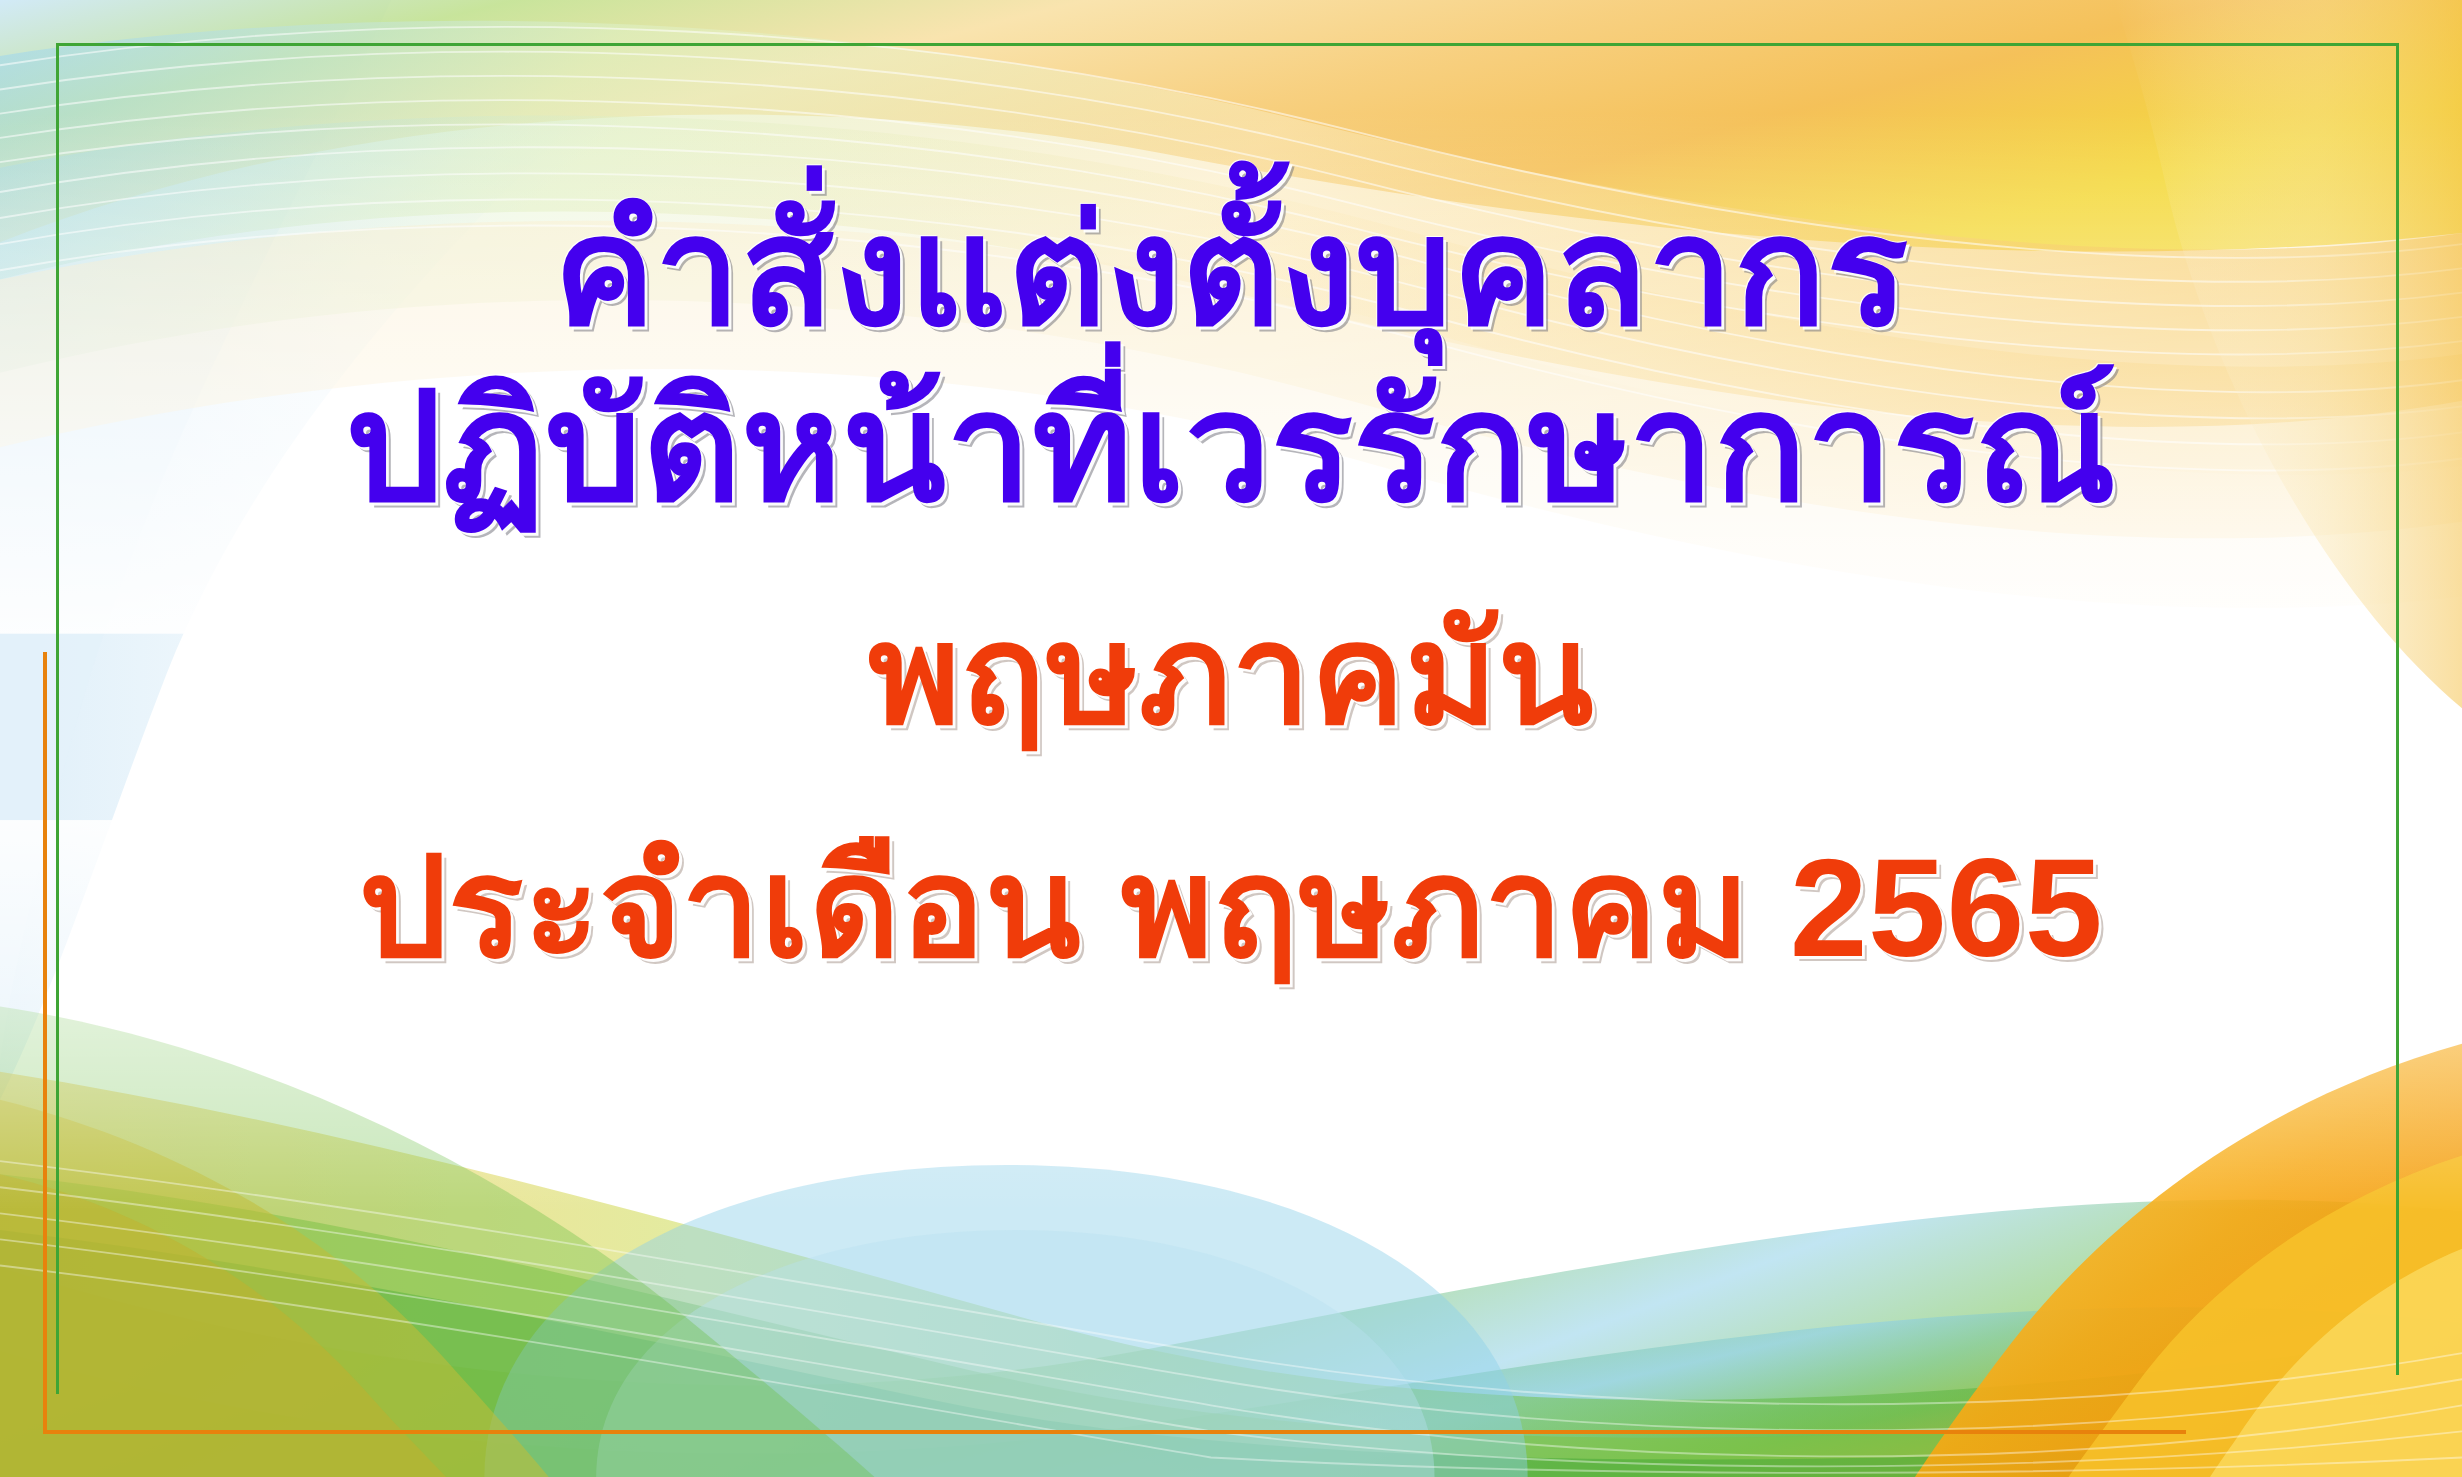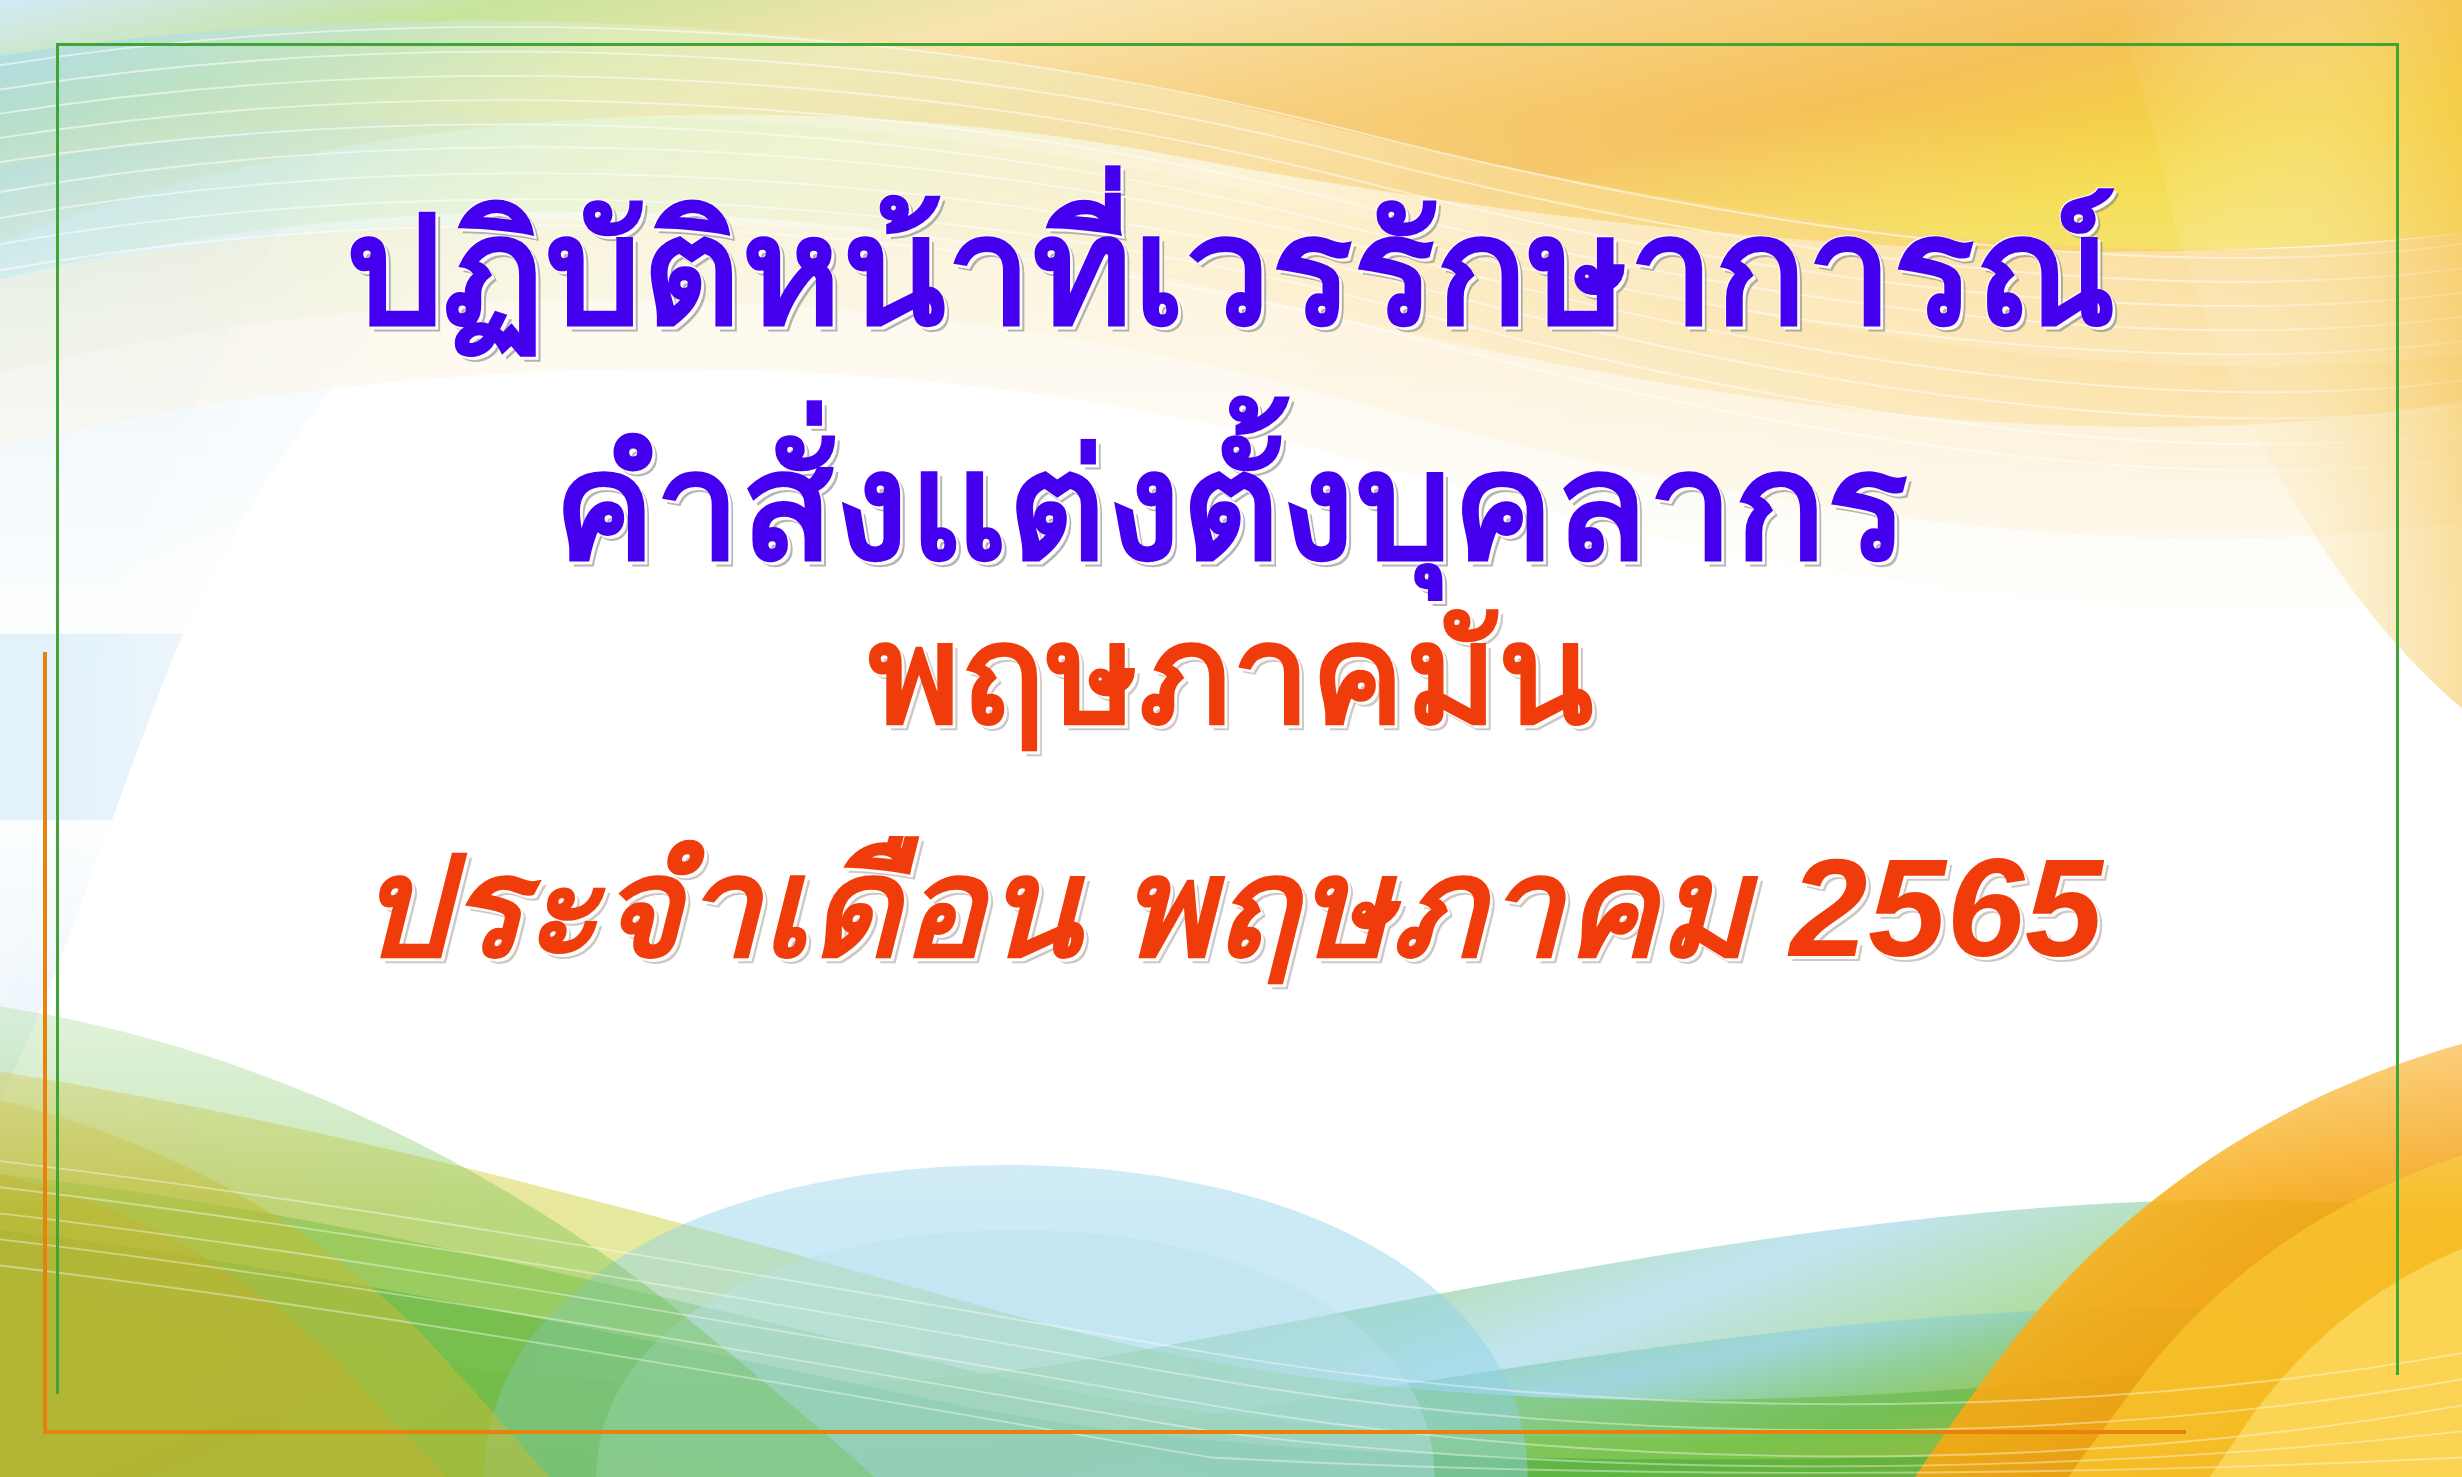--- a/index.html
+++ b/index.html
@@ -66,21 +66,21 @@
   .orange {
     color: #f03c0a;
     text-shadow:
        2.8px 2.8px 0 rgba(255,255,255,0.95),
        4.7px 4.7px 0 rgba(150,130,120,0.45),
       -0.9px -0.9px 0 rgba(255,255,255,0.9);
   }
   .line1 { font-size: 152px; margin-bottom: 5.6px; }
   .line2 { font-size: 152px; margin-bottom: 65px; }
   .line3 { font-size: 140px; margin-bottom: 76px; }
-  .line4 { font-size: 140px; font-style: italic; }
+  .line4 { font-size: 140px; }
 </style>
 </head>
 <body>
 
 <div id="slide">
 
   <div class="bg-layer">
     <svg viewBox="0 0 2643 1586" preserveAspectRatio="none" xmlns="http://www.w3.org/2000/svg">
       <defs>
         <linearGradient id="gTop" x1="0" y1="0" x2="1" y2="0.4">
@@ -198,20 +198,20 @@
     </svg>
   </div>
 
   <div class="rule rule-green-top"></div>
   <div class="rule rule-green-left"></div>
   <div class="rule rule-green-right"></div>
   <div class="rule rule-orange-bot"></div>
   <div class="rule rule-orange-left"></div>
 
   <div class="text-stack">
+    <div class="headline blue line1">คำสั่งแต่งตั้งบุคลากร</div>
     <div class="headline blue line2">ปฏิบัติหน้าที่เวรรักษาการณ์</div>
-    <div class="headline blue line1">คำสั่งแต่งตั้งบุคลากร</div>
     <div class="headline orange line3">พฤษภาคมัน</div>
     <div class="headline orange line4">ประจำเดือน พฤษภาคม 2565</div>
   </div>
 
 </div>
 
 
 </body></html>

